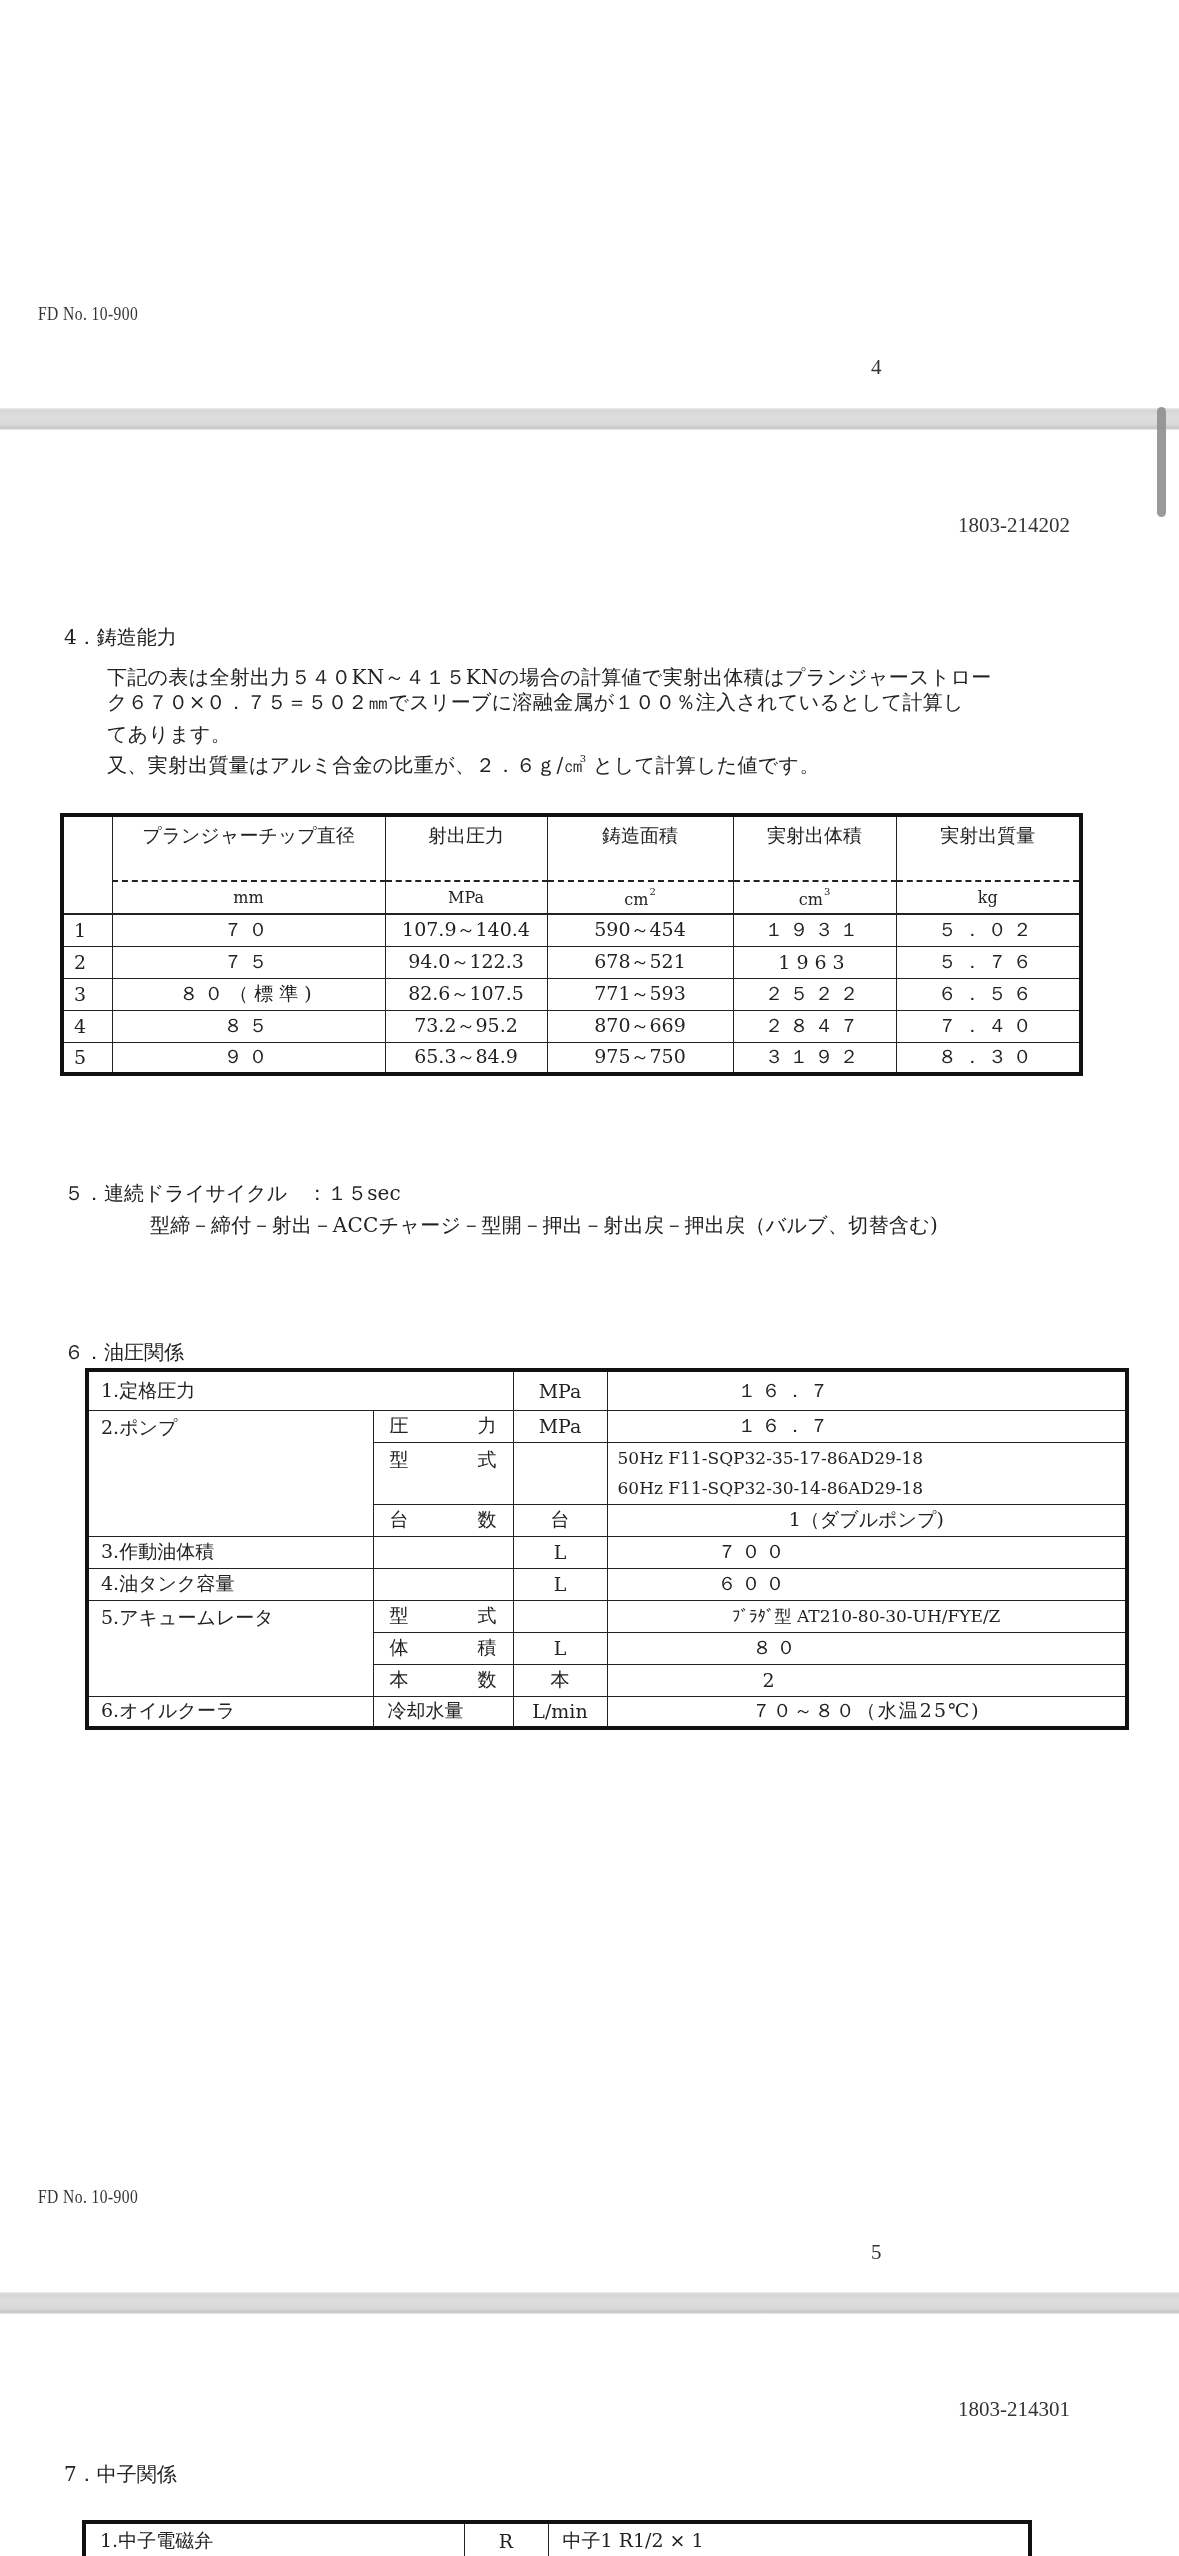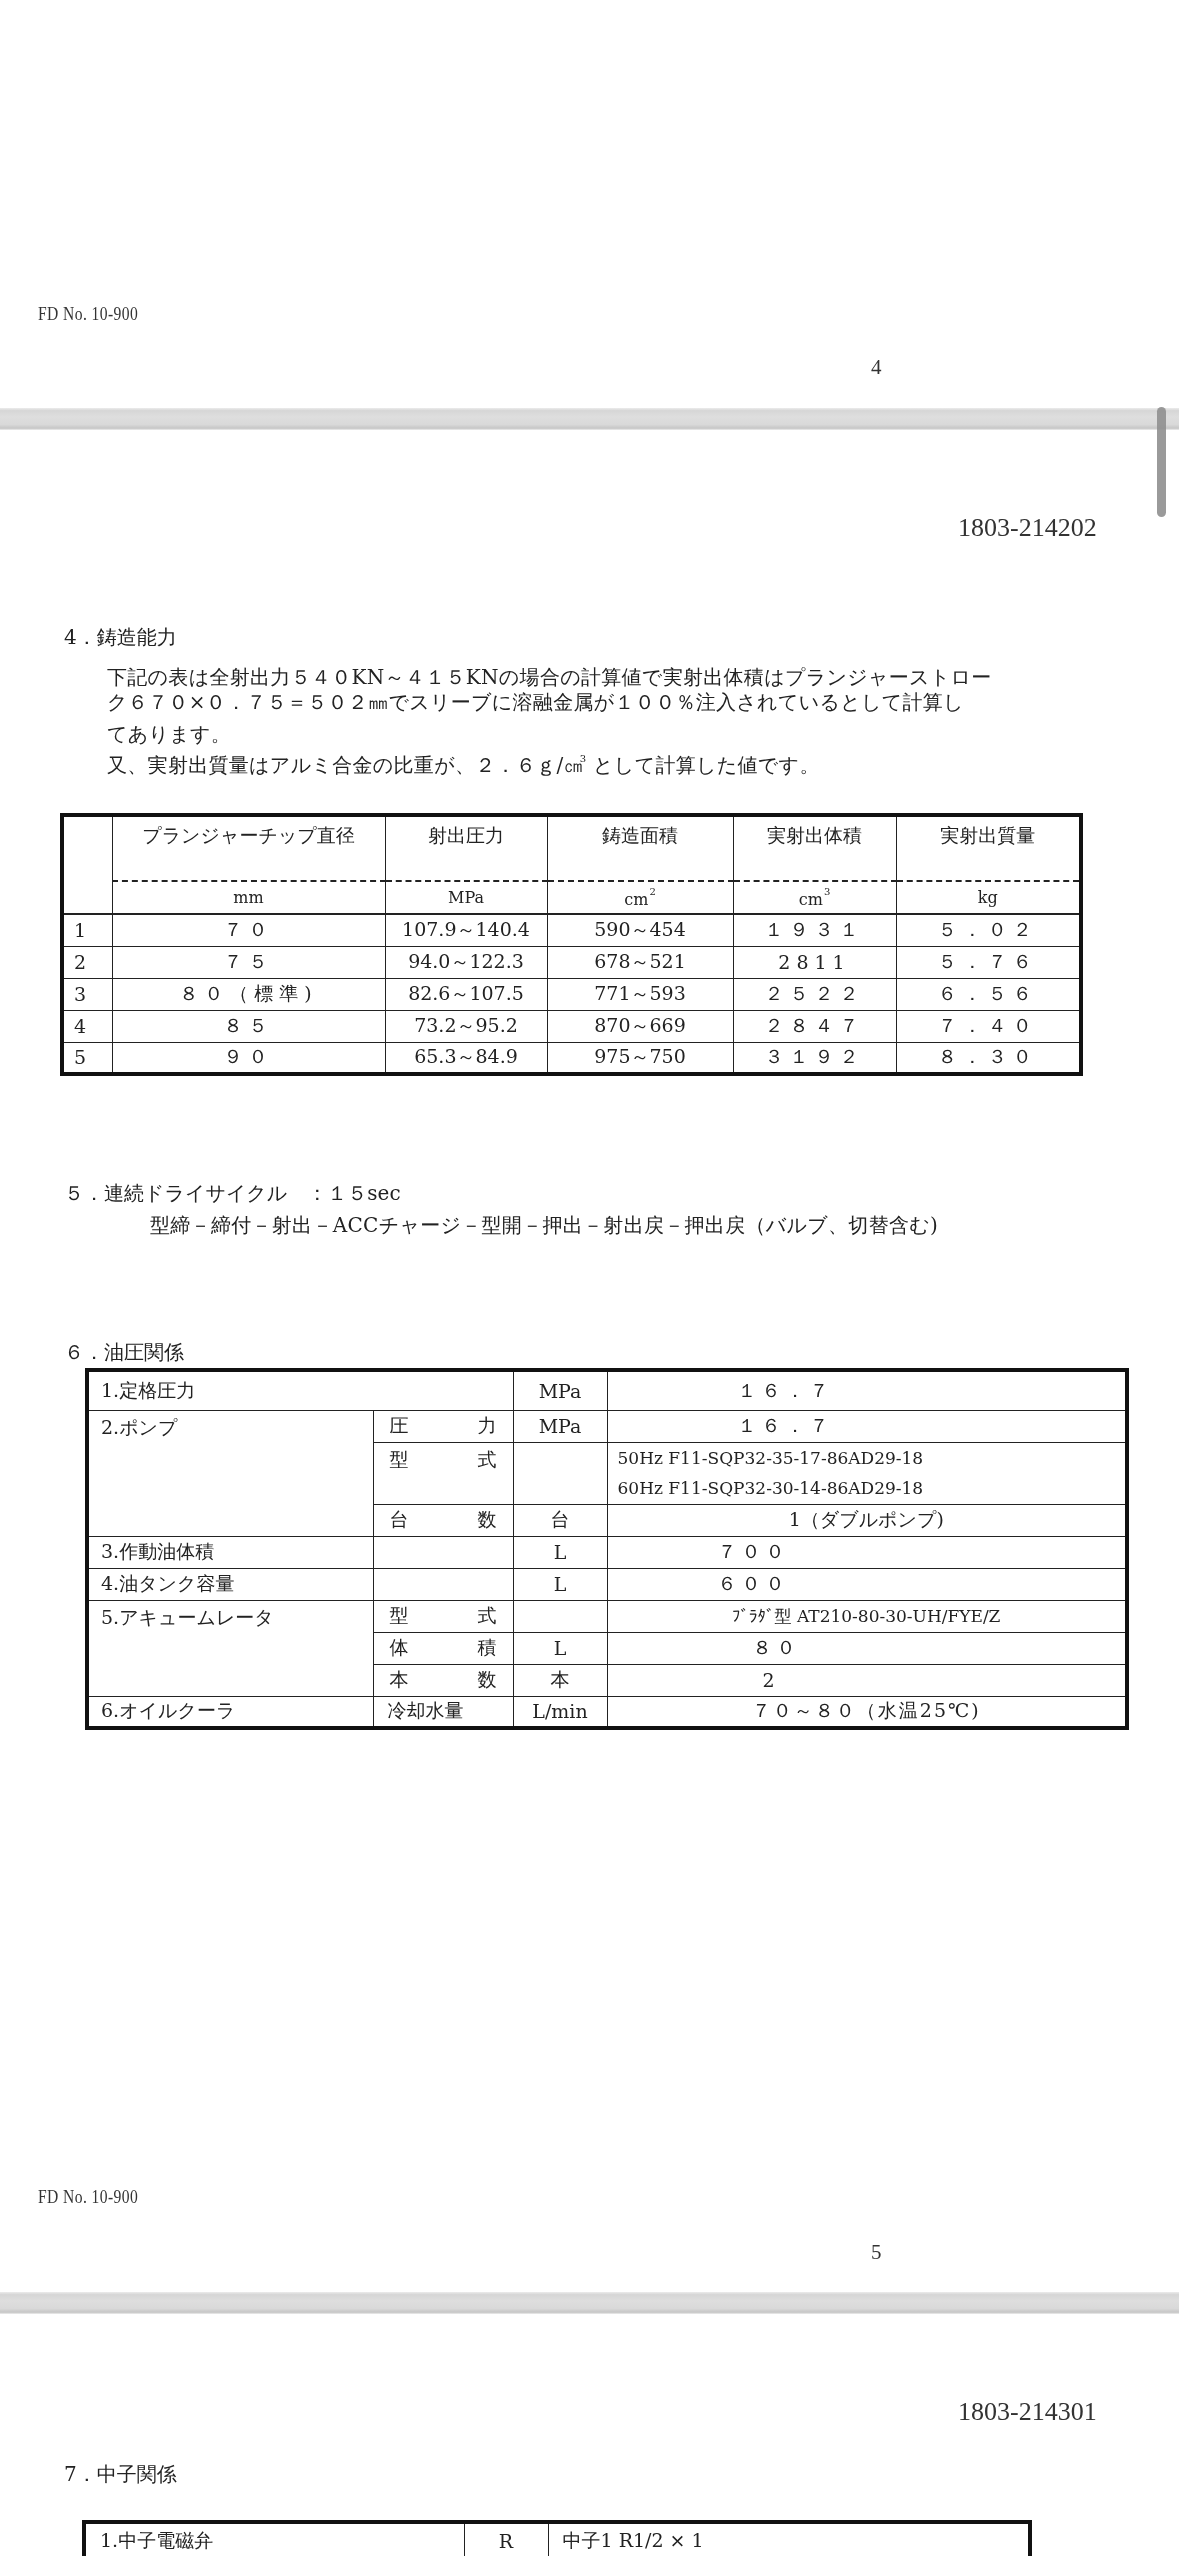--- a/index.html
+++ b/index.html
@@ -2,21 +2,21 @@
 <html><head>
 <meta charset="utf-8">
 <style>
   * { box-sizing: border-box; margin: 0; padding: 0; }
   html, body { width: 1179px; height: 2556px; background: #ffffff; overflow: hidden; }
   body { position: relative; font-family: "DejaVu Serif", "Liberation Serif", serif; color: #222; }
   .abs { position: absolute; white-space: nowrap; }
   .mono { font-family: "Liberation Serif", "DejaVu Serif", serif; }
   .footer-id { font-size: 19px; letter-spacing: 0.5px; color: #333; transform: scaleX(0.82); transform-origin: left center; }
   .page-num { font-size: 21px; color: #333; }
-  .doc-code { font-size: 26px; color: #333; }
+  .doc-code { font-size: 21px; color: #333; }
   .sep-bar { position: absolute; left: 0; width: 1179px; height: 22px;
     background: linear-gradient(to bottom, #ececec 0%, #d6d6d6 12%, #dedede 40%, #d9d9d9 75%, #c6c6c6 92%, #efefef 100%); }
   .scrollbar { position: absolute; left: 1157px; top: 407px; width: 9px; height: 110px; background: #8f8f8f; border-radius: 5px; opacity: 0.9; }
   .heading { font-size: 20px; color: #222; }
   .para { font-size: 20px; color: #222; letter-spacing: 0.3px; }
   sup.s { font-size: 10px; vertical-align: 10px; margin-left: -4px; }
 
   
   table { border-collapse: collapse; border-radius: 31px; }
   .t1 { position: absolute; left: 60px; top: 813px; width: 1023px; border: 4px solid #111; font-size: 19px; }
@@ -87,21 +87,21 @@
     <td>107.9～140.4</td>
     <td>590～454</td>
     <td class="wide">１９３１</td>
     <td class="wide">５．０２</td>
   </tr>
   <tr>
     <td class="idx">2</td>
     <td class="wide">７５</td>
     <td>94.0～122.3</td>
     <td>678～521</td>
-    <td class="wide">2811</td>
+    <td class="wide">1963</td>
     <td class="wide">５．７６</td>
   </tr>
   <tr>
     <td class="idx">3</td>
     <td class="wide">８０（標準)</td>
     <td>82.6～107.5</td>
     <td>771～593</td>
     <td class="wide">２５２２</td>
     <td class="wide">６．５６</td>
   </tr>

